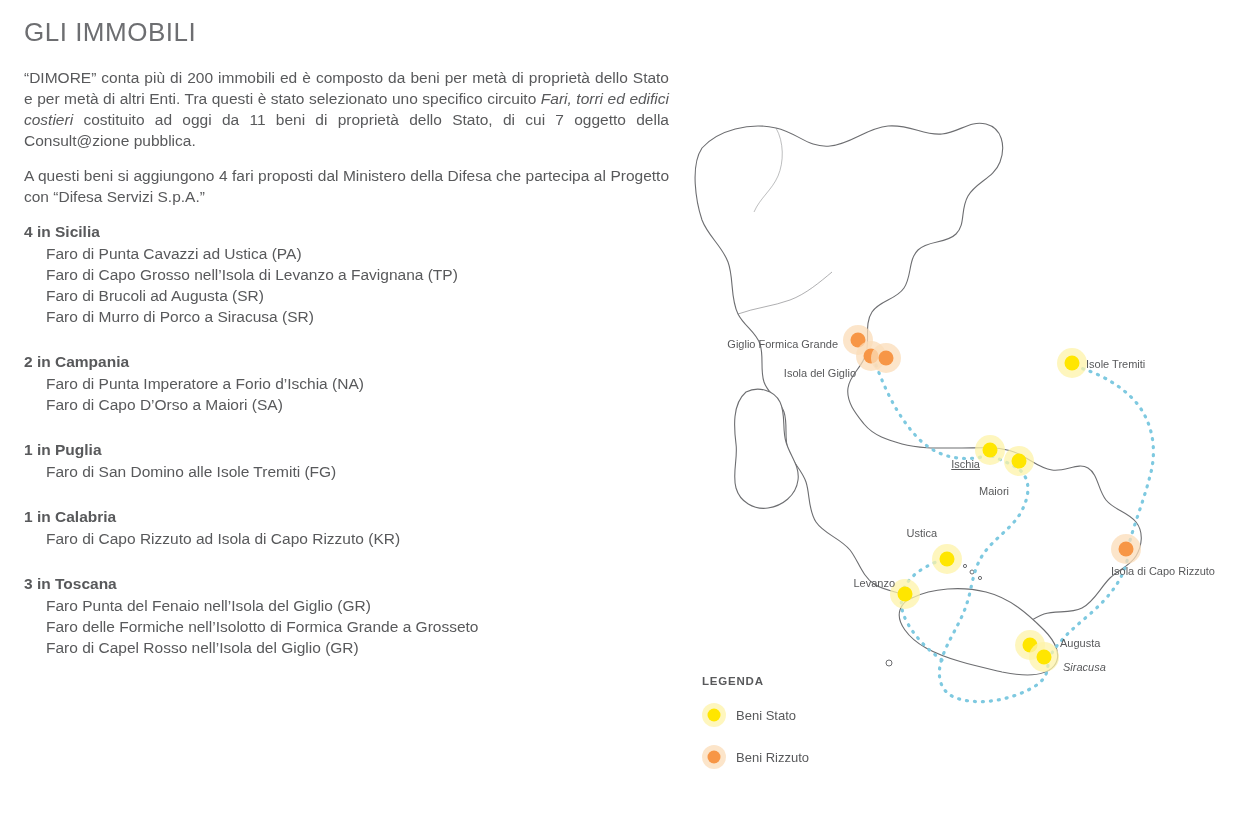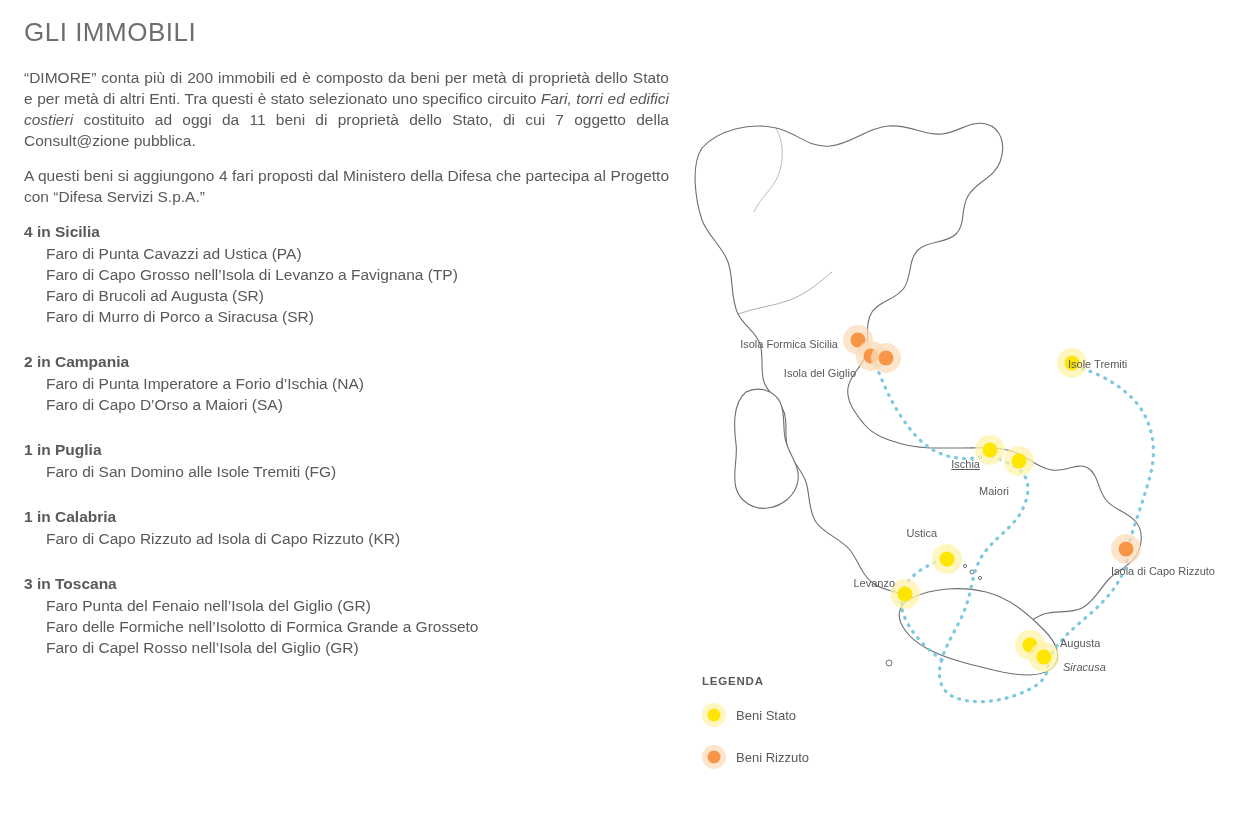--- a/index.html
+++ b/index.html
@@ -246,35 +246,35 @@
                C 432 378, 408 370, 394 366" fill="none" stroke="#7ec9e0" stroke-width="3.2" stroke-linecap="round" stroke-dasharray="1 7"></path>
       <path d="M262 660 C 248 650, 236 638, 228 624 C 220 610, 220 600, 224 592" fill="none" stroke="#7ec9e0" stroke-width="3.2" stroke-linecap="round" stroke-dasharray="1 7"></path>
       <path d="M224 588 C 230 576, 242 568, 256 562 C 262 560, 264 560, 266 560" fill="none" stroke="#7ec9e0" stroke-width="3.2" stroke-linecap="round" stroke-dasharray="1 7"></path>
     </svg>
 
     <div id="markers">
         <div class="marker" style="left: 178px; top: 340px; width: 0px; height: 0px;">
           <div class="halo" style="width: 30px; height: 30px; background: rgb(251, 220, 184); opacity: 0.75;"></div>
           <div class="dot" style="width: 15px; height: 15px; background: rgb(247, 150, 70);"></div>
         </div>
-        <div class="map-label left" style="left: 158px; top: 344px;">Isola Formica Sicilia</div>
+        <div class="map-label left" style="left: 158px; top: 344px;">Giglio Formica Grande</div>
         <div class="marker" style="left: 191px; top: 356px; width: 0px; height: 0px;">
           <div class="halo" style="width: 30px; height: 30px; background: rgb(251, 220, 184); opacity: 0.75;"></div>
           <div class="dot" style="width: 15px; height: 15px; background: rgb(247, 150, 70);"></div>
         </div>
         <div class="marker" style="left: 206px; top: 358px; width: 0px; height: 0px;">
           <div class="halo" style="width: 30px; height: 30px; background: rgb(251, 220, 184); opacity: 0.75;"></div>
           <div class="dot" style="width: 15px; height: 15px; background: rgb(247, 150, 70);"></div>
         </div>
         <div class="map-label left" style="left: 176px; top: 373px;">Isola del Giglio</div>
         <div class="marker" style="left: 392px; top: 363px; width: 0px; height: 0px;">
           <div class="halo" style="width: 30px; height: 30px; background: rgb(253, 243, 168); opacity: 0.75;"></div>
           <div class="dot" style="width: 15px; height: 15px; background: rgb(255, 230, 0);"></div>
         </div>
-        <div class="map-label right" style="left: 388px; top: 364px;">Isole Tremiti</div>
+        <div class="map-label right" style="left: 406px; top: 364px;">Isole Tremiti</div>
         <div class="marker" style="left: 310px; top: 450px; width: 0px; height: 0px;">
           <div class="halo" style="width: 30px; height: 30px; background: rgb(253, 243, 168); opacity: 0.75;"></div>
           <div class="dot" style="width: 15px; height: 15px; background: rgb(255, 230, 0);"></div>
         </div>
         <div class="map-label left" style="left: 300px; top: 464px; text-decoration: underline;">Ischia</div>
         <div class="marker" style="left: 339px; top: 461px; width: 0px; height: 0px;">
           <div class="halo" style="width: 30px; height: 30px; background: rgb(253, 243, 168); opacity: 0.75;"></div>
           <div class="dot" style="width: 15px; height: 15px; background: rgb(255, 230, 0);"></div>
         </div>
         <div class="map-label left" style="left: 329px; top: 491px;">Maiori</div>

